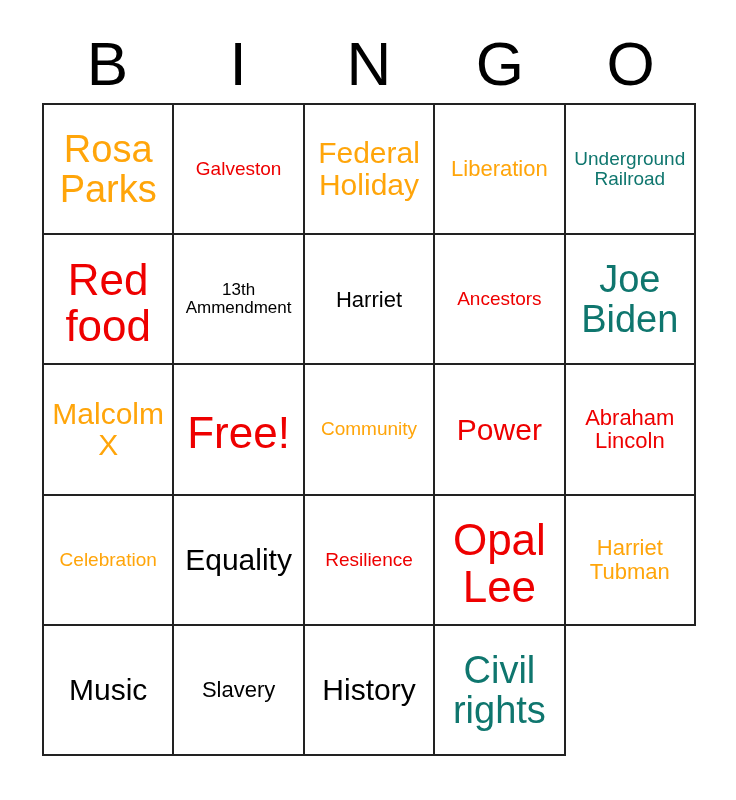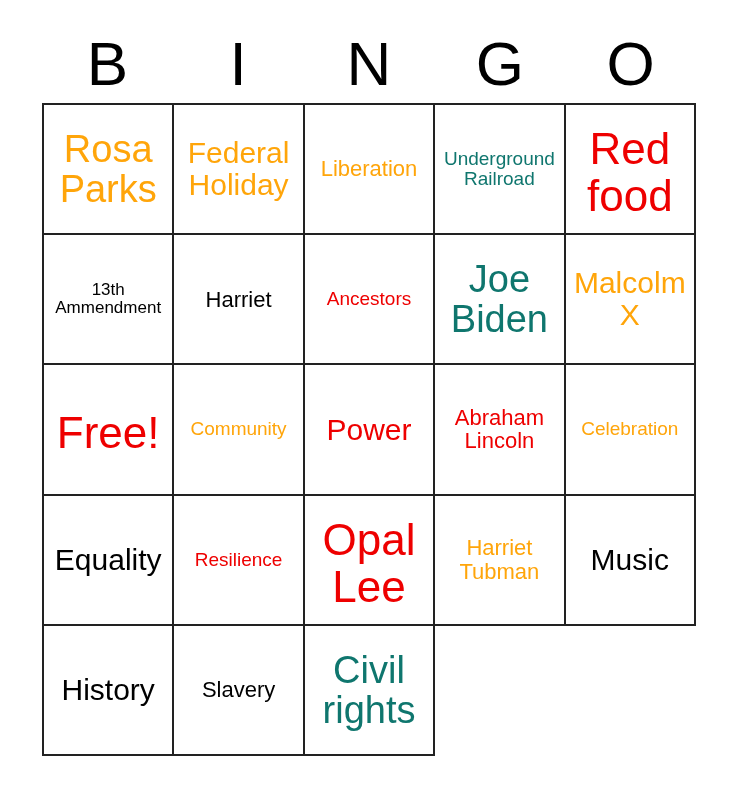--- a/index.html
+++ b/index.html
@@ -93,20 +93,23 @@
       <div class="header-letter">G</div>
       <div class="header-letter">O</div>
     </div>
 
   <div id="grid">
       <div class="cell">
         <span class="cell-text sz-lg c-orange">Rosa
 Parks</span>
       </div>
       <div class="cell">
+        <span class="cell-text sz-xs c-red">Galveston</span>
+      </div>
+      <div class="cell">
         <span class="cell-text sz-md c-orange">Federal
 Holiday</span>
       </div>
       <div class="cell">
         <span class="cell-text sz-sm c-orange">Liberation</span>
       </div>
       <div class="cell">
         <span class="cell-text sz-xs c-green">Underground
 Railroad</span>
       </div>
@@ -159,24 +162,24 @@
 Lee</span>
       </div>
       <div class="cell">
         <span class="cell-text sz-sm c-orange">Harriet
 Tubman</span>
       </div>
       <div class="cell">
         <span class="cell-text sz-md c-black">Music</span>
       </div>
       <div class="cell">
-        <span class="cell-text sz-md c-black">History</span>
+        <span class="cell-text sz-sm c-black">Slavery</span>
       </div>
       <div class="cell">
-        <span class="cell-text sz-sm c-black">Slavery</span>
+        <span class="cell-text sz-md c-black">History</span>
       </div>
       <div class="cell">
         <span class="cell-text sz-lg c-green">Civil
 rights</span>
       </div>
     </div>
 
 </div>
 
 </body></html>

